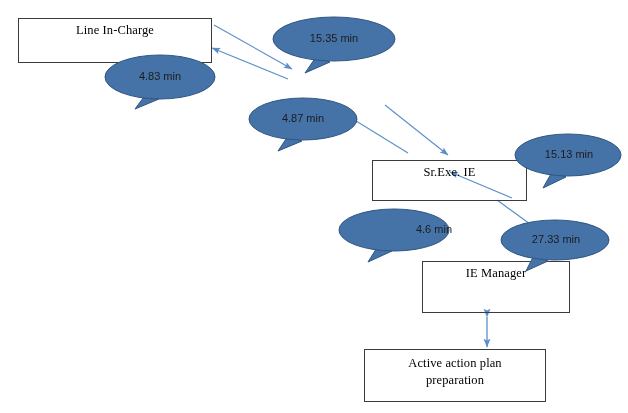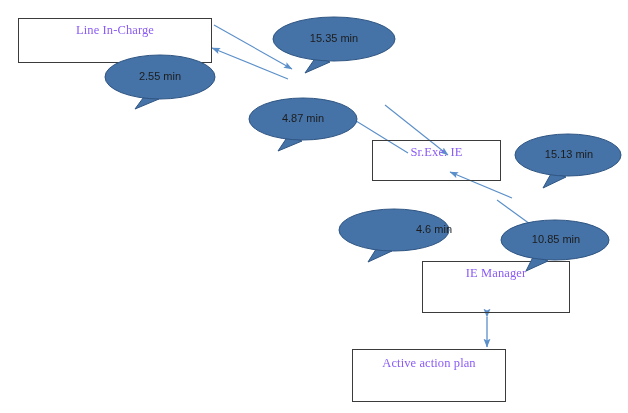--- a/index.html
+++ b/index.html
@@ -30,21 +30,21 @@
     z-index: 3;
   }
   .node-label {
     position: absolute;
     left: 0;
     right: 0;
     top: 3px;
     text-align: center;
     font-family: "Liberation Serif", serif;
     font-size: 12.5px;
-    color: #8b5cf6;
+    color: #000000;
     line-height: 1.28;
     letter-spacing: 0.1px;
   }
   .node-label.two-line {
     top: 5px;
   }
   .callout {
     position: absolute;
     z-index: 6;
   }
@@ -96,38 +96,39 @@
 
       Active action plan preparation : vertical double arrow --&gt;
     <line x1="487" y1="317" x2="487" y2="347" stroke="#5b8fc9" stroke-width="1.3" marker-end="url(#arrowEndV)" marker-start="url(#arrowStartV)"></line>
   </svg>
 
   <div class="node-box" style="left:18px; top:18px; width:194px; height:45px;">
     <div class="node-label">Line In-Charge</div>
   </div>
 
 
-  <div class="node-box" style="left:372px; top:140px; width:129px; height:41px;">
+  <div class="node-box" style="left:372px; top:160px; width:155px; height:41px;">
     <div class="node-label">Sr.Exe. IE</div>
   </div>
 
   <div class="node-box" style="left:422px; top:261px; width:148px; height:52px;text-decoration:underline;">
     <div class="node-label">IE Manager</div>
   </div>
 
-  <div class="node-box" style="left:352px; top:349px; width:154px; height:53px;">
+  <div class="node-box" style="left:364px; top:349px; width:182px; height:53px;">
     <div class="node-label two-line">Active action plan</div>
+    <div class="node-label two-line" style="top:22px;">preparation</div>
   </div>
 
   <div class="callout" style="left:104px; top:54px; width:112px; height:56px;">
     <svg viewBox="0 0 112 56" width="112" height="56">
       <path d="M42,40 L31,55 L55,45 Z" fill="#4573a7" stroke="#2f5583" stroke-width="1"></path>
       <ellipse cx="56" cy="23" rx="55" ry="22" fill="#4573a7" stroke="#2f5583" stroke-width="1"></ellipse>
     </svg>
-    <div class="callout-text" style="top:16px;">2.55 min</div>
+    <div class="callout-text" style="top:16px;">4.83 min</div>
   </div>
 
   <div class="callout" style="left:272px; top:16px; width:124px; height:58px;">
     <svg viewBox="0 0 124 58" width="124" height="58">
       <path d="M44,41 L33,57 L58,46 Z" fill="#4573a7" stroke="#2f5583" stroke-width="1"></path>
       <ellipse cx="62" cy="23" rx="61" ry="22" fill="#4573a7" stroke="#2f5583" stroke-width="1"></ellipse>
     </svg>
     <div class="callout-text" style="top:16px;">15.35 min</div>
   </div>
 
@@ -154,16 +155,16 @@
       <ellipse cx="56" cy="21" rx="55" ry="21" fill="#4573a7" stroke="#2f5583" stroke-width="1"></ellipse>
     </svg>
     <div class="callout-text" style="top:14px;text-align:right;">4.6 min</div>
   </div>
 
   <div class="callout" style="left:500px; top:220px; width:112px; height:52px;">
     <svg viewBox="0 0 112 52" width="112" height="52">
       <path d="M34,35 L26,51 L48,41 Z" fill="#4573a7" stroke="#2f5583" stroke-width="1"></path>
       <ellipse cx="55" cy="20" rx="54" ry="20" fill="#4573a7" stroke="#2f5583" stroke-width="1"></ellipse>
     </svg>
-    <div class="callout-text" style="top:13px;">10.85 min</div>
+    <div class="callout-text" style="top:13px;">27.33 min</div>
   </div>
 
 </div>
 
 </body></html>

